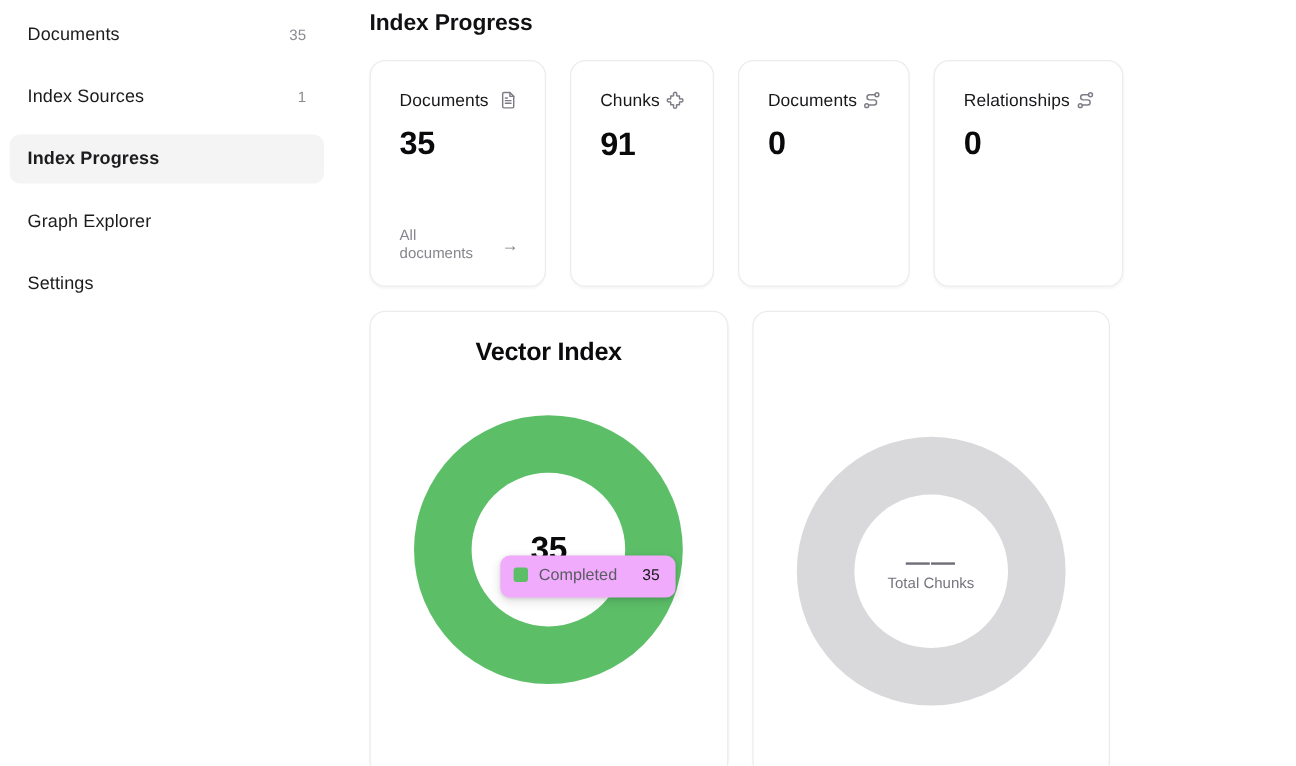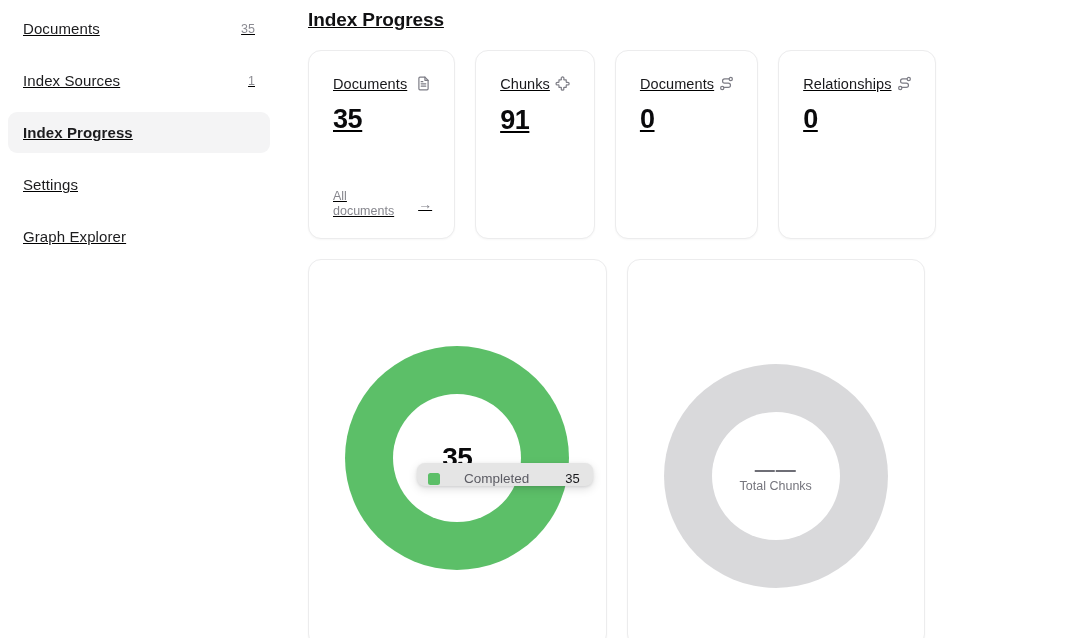--- a/index.html
+++ b/index.html
@@ -3,21 +3,21 @@
 <meta charset="utf-8">
 <style>
   * { box-sizing: border-box; }
   html, body {
     margin: 0; padding: 0;
     width: 1080px; height: 638px;
     background: #ffffff;
     font-family: "Liberation Sans", sans-serif;
     overflow: hidden;
   }
-  .app { position: relative; width: 947px; height: 638px; display: flex; text-decoration: underline; }
+  .app { position: relative; width: 947px; height: 638px; display: flex; }
 
   
   .sidebar {
     width: 300px;
     flex: 0 0 300px;
     padding: 8px 0 0 0;
     background: #ffffff;
   }
   .nav-item {
     position: relative;
@@ -180,26 +180,26 @@
   }
   .donut-center-label {
     font-size: 12.5px;
     color: #75757d;
   }
   
   .chart-tooltip {
     position: absolute;
     left: 108px;
     top: 203px;
-    background: #e5e5e5;
+    background: #f0abfc;
     border-radius: 8px;
-    padding: 8px 13px 0 11px;
-    display: flex;
-    align-items: center;
-    gap: 24px;
+    padding: 8px 13px 12px 11px;
+    display: flex;
+    align-items: center;
+    gap: 9px;
     box-shadow: 0 3px 10px rgba(10,10,14,0.13), 0 1px 3px rgba(10,10,14,0.10);
     z-index: 5;
     white-space: nowrap;
   }
   .tooltip-swatch {
     width: 12px; height: 12px;
     border-radius: 2.5px;
     flex: 0 0 auto;
   }
   .tooltip-name {
@@ -224,25 +224,25 @@
     </div>
     <div class="nav-item">
       <span class="nav-label">Index Sources</span>
       <span class="nav-count">1</span>
     </div>
     <div class="nav-item active">
       <span class="nav-label">Index Progress</span>
       <span class="nav-count"></span>
     </div>
     <div class="nav-item">
+      <span class="nav-label">Graph Explorer</span>
+      <span class="nav-count"></span>
+    </div>
+    <div class="nav-item">
       <span class="nav-label">Settings</span>
-      <span class="nav-count"></span>
-    </div>
-    <div class="nav-item">
-      <span class="nav-label">Graph Explorer</span>
       <span class="nav-count"></span>
     </div>
   </nav>
 
   <main class="main">
 
     <h1 class="page-title">Index Progress</h1>
 
     <section class="stats-row">
 
@@ -305,20 +305,21 @@
         </div>
         <div class="stat-value">0</div>
         <div class="stat-foot"></div>
       </div>
 
     </section>
 
     <section class="charts-row">
 
       <div class="chart-card">
+        <h2 class="chart-title centered">Vector Index</h2>
         <div class="donut-wrap">
           <div class="donut" id="vector-donut" style="background: conic-gradient(rgb(92, 191, 104) 0turn, rgb(92, 191, 104) 1turn);">
             <div class="donut-hole">
               <span class="donut-center-value">35</span>
             </div>
           </div>
         </div>
         <div class="chart-tooltip">
           <span class="tooltip-swatch" id="tooltip-swatch" style="background: rgb(92, 191, 104);"></span>
           <span class="tooltip-name">Completed</span>

